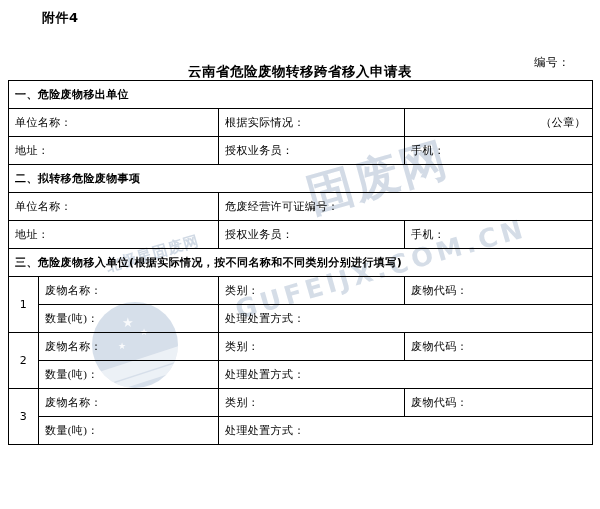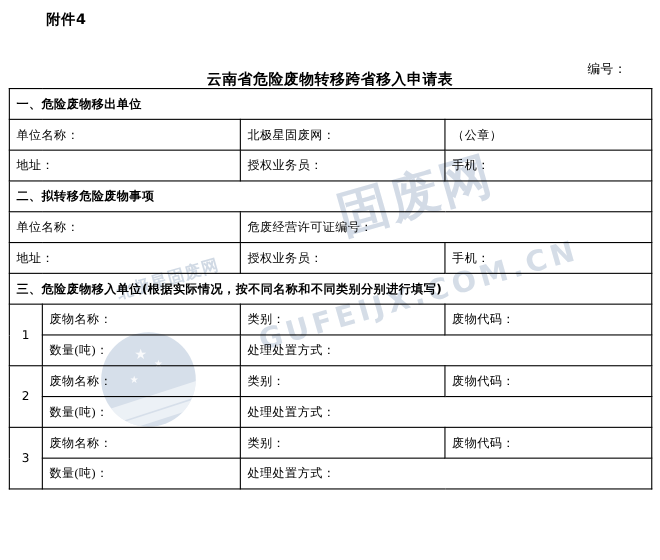--- a/index.html
+++ b/index.html
@@ -170,22 +170,22 @@
       <col style="width:186px">
       <col style="width:188px">
     </colgroup>
     <tbody>
 
       <tr>
         <td class="section" colspan="4">一、危险废物移出单位</td>
       </tr>
       <tr>
         <td class="cell" colspan="2">单位名称：</td>
-        <td class="cell">北极星固废网：</td>
-        <td class="cell" style="text-align:left;">（公章）</td>
+        <td class="cell">根据实际情况：</td>
+        <td class="cell" style="text-align:right;">（公章）</td>
       </tr>
       <tr>
         <td class="cell" colspan="2">地址：</td>
         <td class="cell">授权业务员：</td>
         <td class="cell">手机：</td>
       </tr>
 
       <tr>
         <td class="section" colspan="4">二、拟转移危险废物事项</td>
       </tr>

